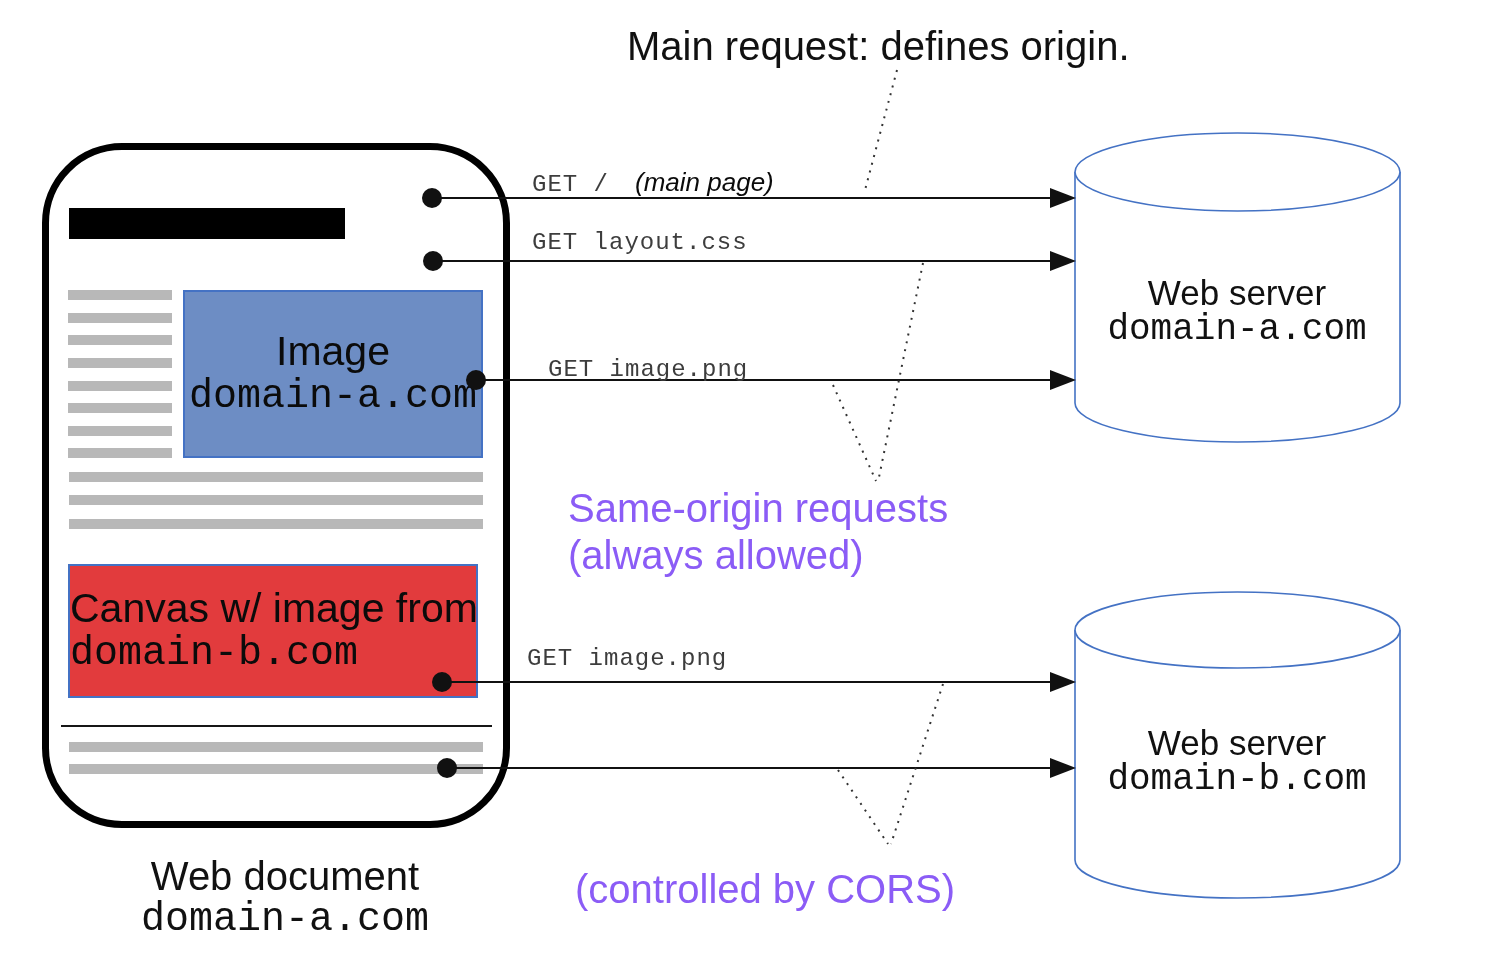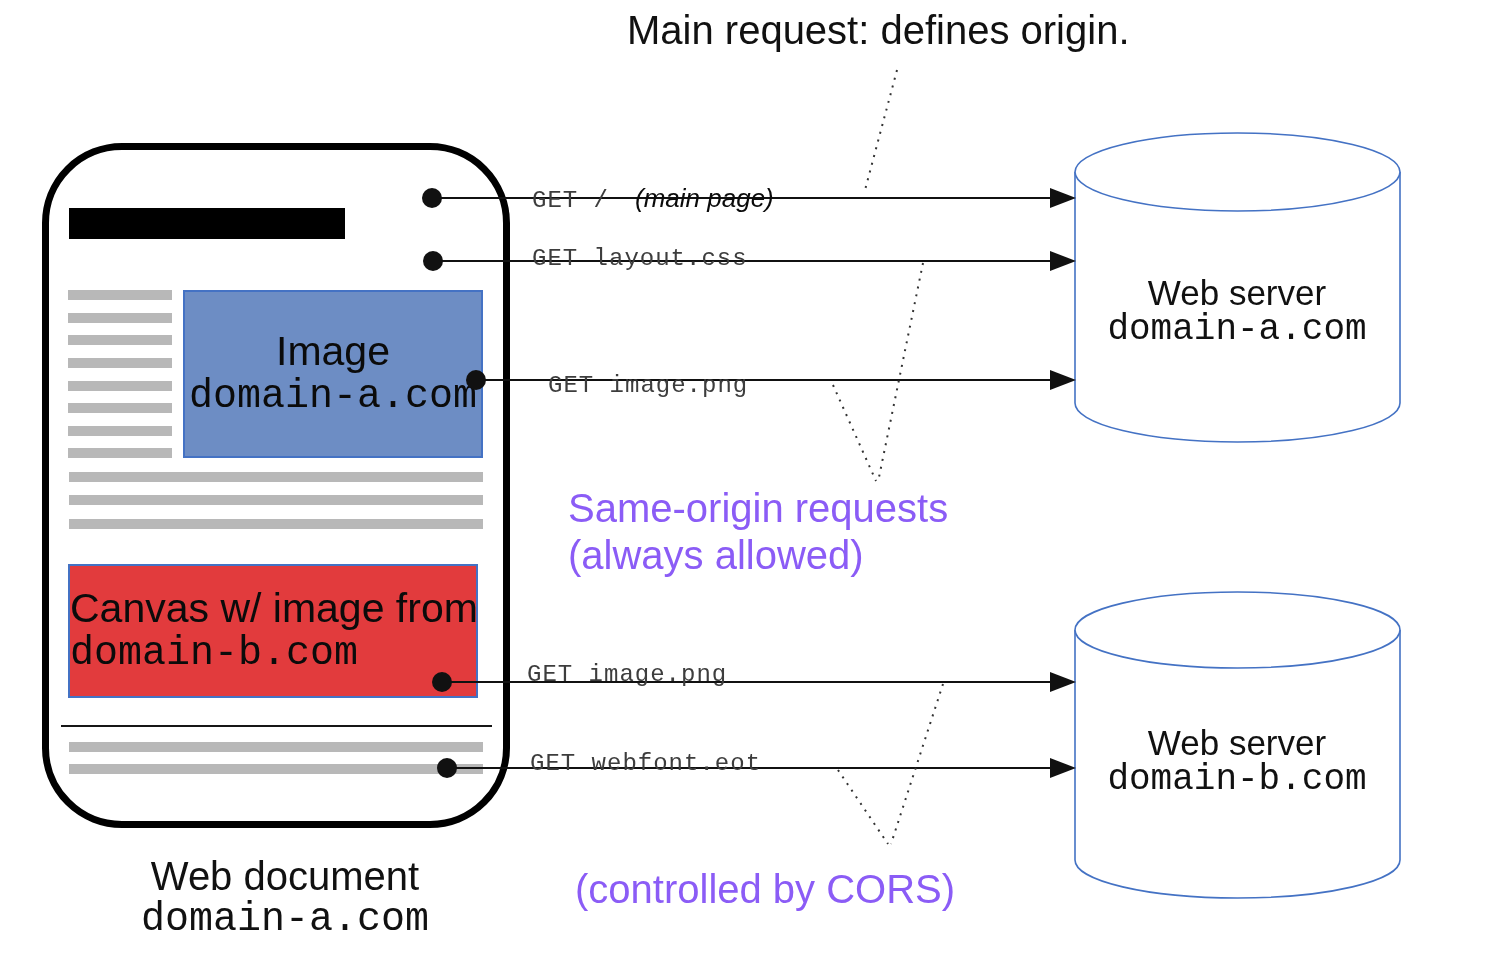--- a/index.html
+++ b/index.html
@@ -29,28 +29,28 @@
 
   .imgbox{left:183px;top:290px;width:300px;height:168px;background:var(--image-box-fill);
           border:2px solid var(--box-border);display:flex;flex-direction:column;justify-content:center;align-items:center;}
   .cvbox{left:68px;top:564px;width:410px;height:134px;background:var(--canvas-box-fill);
          border:2px solid var(--box-border);display:flex;flex-direction:column;justify-content:center;align-items:flex-start;}
   .box-sans{font-size:41px;line-height:45px;color:#0b0b0b;white-space:nowrap;}
   .box-mono{font-family:"Liberation Mono","DejaVu Sans Mono",monospace;font-size:40px;line-height:45px;color:#0b0b0b;white-space:nowrap;}
 
   
   .txt{position:absolute;z-index:10;white-space:nowrap;}
-  .title{left:627px;top:8px;width:500px;text-align:center;font-size:40px;line-height:44px;}
+  .title{left:627px;top:24px;width:500px;text-align:center;font-size:40px;line-height:44px;}
   .caption{left:85px;top:836px;width:400px;text-align:center;line-height:44px;margin-top:18px;}
   .caption .l1{font-size:40px;}
   .caption .l2{font-family:"Liberation Mono","DejaVu Sans Mono",monospace;font-size:40px;}
   .server-label{width:320px;text-align:center;line-height:37px;}
   .server-label .l1{font-size:35px;}
   .server-label .l2{font-family:"Liberation Mono","DejaVu Sans Mono",monospace;font-size:36px;}
-  .req{font-family:"Liberation Mono","DejaVu Sans Mono",monospace;font-size:24px;color:var(--request-label-gray);letter-spacing:1px;margin-top:16px;}
+  .req{font-family:"Liberation Mono","DejaVu Sans Mono",monospace;font-size:24px;color:var(--request-label-gray);letter-spacing:1px;}
   .req .note{font-family:"Liberation Sans",sans-serif;font-style:italic;font-size:26px;color:#0b0b0b;letter-spacing:0;margin-left:26px;}
   .annot{line-height:47px;font-size:40px;color:#8b5cf6;}
   .annot .l2{}
 
   .cyl{fill:#ffffff;stroke:var(--cylinder-stroke);stroke-width:1.6;}
   .arrow-line{stroke:var(--arrow-black);stroke-width:2.2;}
   .arrow-head{fill:var(--arrow-black);}
   .origin-dot{fill:var(--arrow-black);}
   .dotted{stroke:#333;stroke-width:2;stroke-dasharray:2 6;fill:none;}
 </style>
@@ -136,21 +136,20 @@
   </svg>
 
   <div class="txt title">Main request: defines origin.</div>
 
   <div class="txt req" style="left:532px;top:167px">
     <span>GET /</span><span class="note">(main page)</span>
   </div>
   <div class="txt req" style="left:532px;top:229px">GET layout.css</div>
   <div class="txt req" style="left:548px;top:356px">GET image.png</div>
   <div class="txt req" style="left:527px;top:645px">GET image.png</div>
-  <div class="txt req" style="left:530px;top:734px">GET webfont.eot</div>
 
   <div class="txt annot" style="left:568px;top:485px">
     <div class="l1">Same-origin requests</div>
     <div class="l2">(always allowed)</div>
   </div>
   <div class="txt annot" style="left:575px;top:866px;line-height:46px">
     <div class="l2">(controlled by CORS)</div>
   </div>
 
   <div class="txt server-label" style="left:1077px;top:274px">

